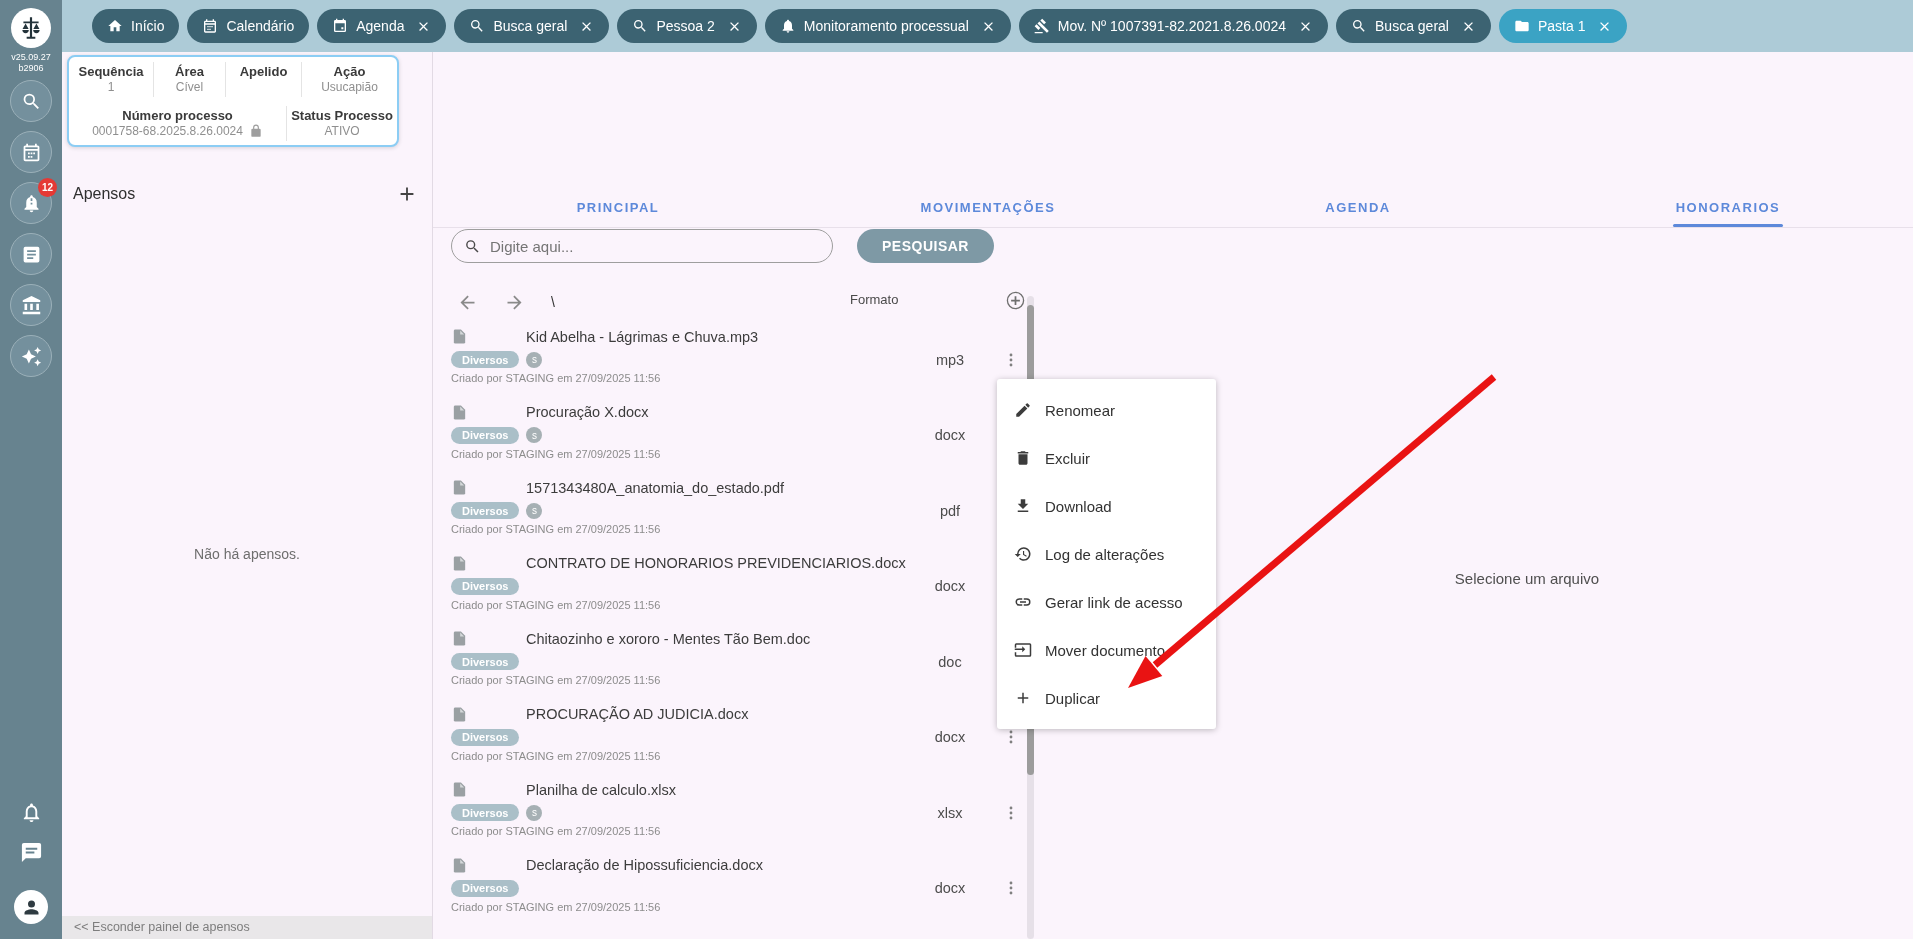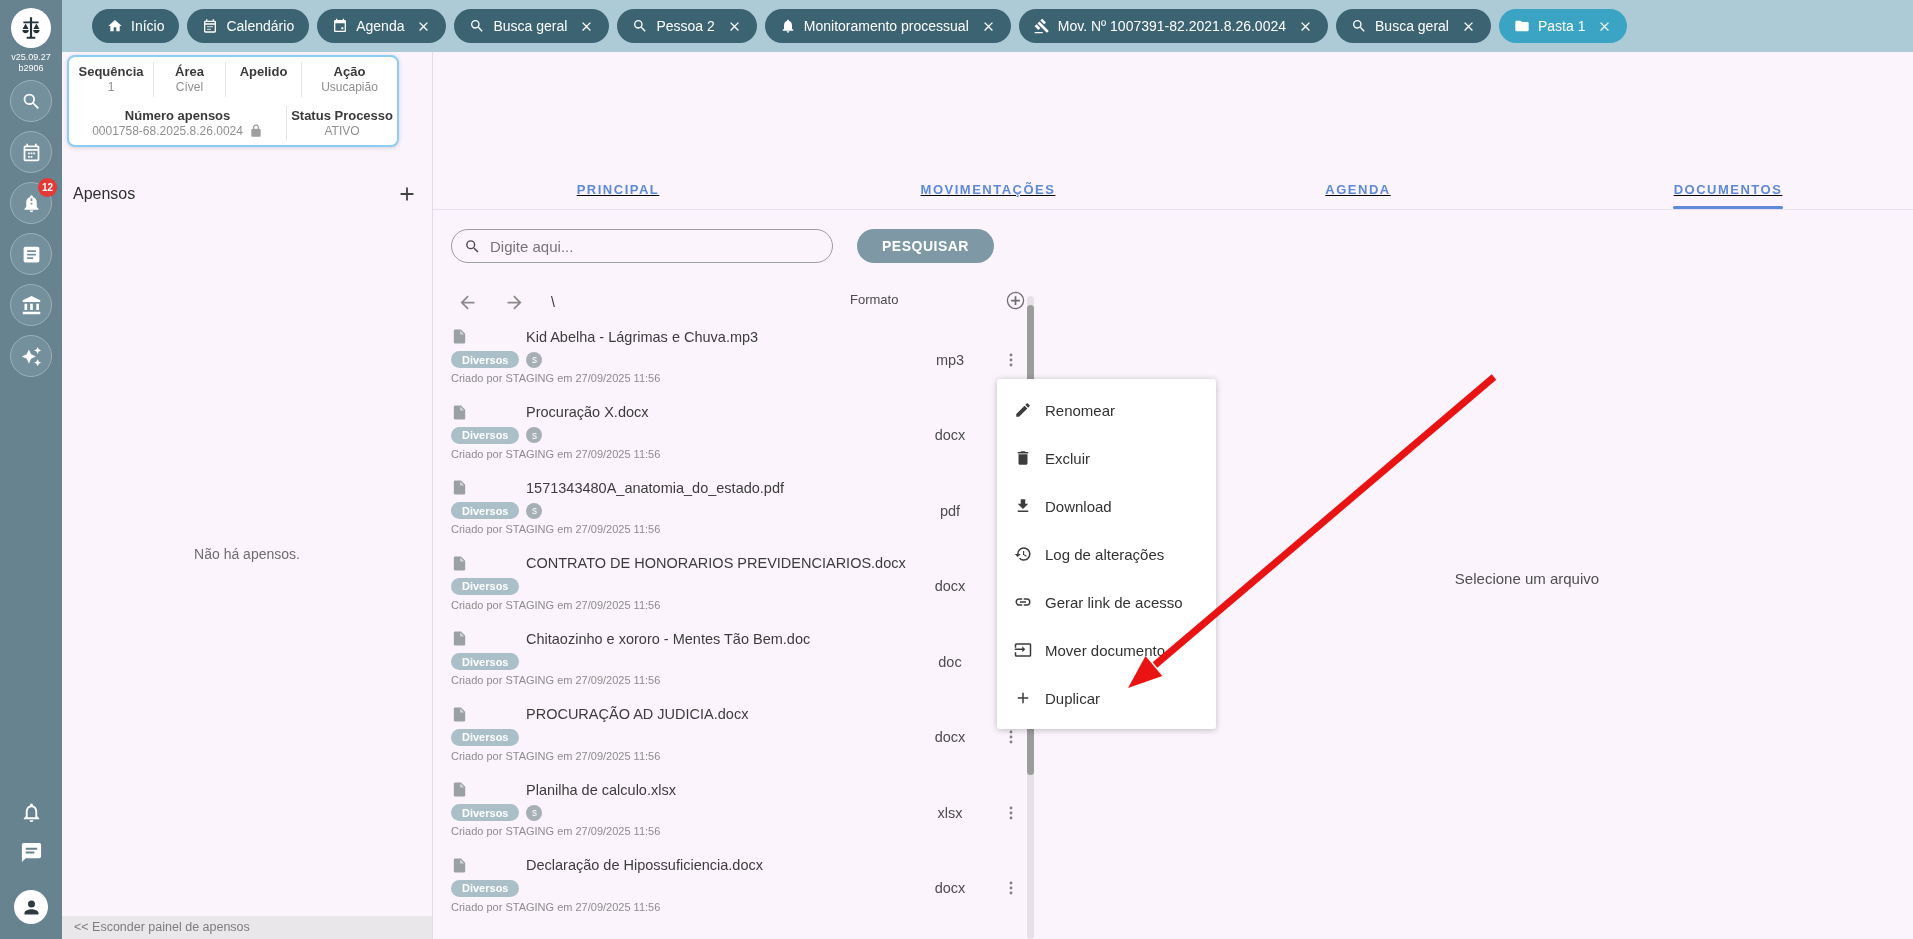--- a/index.html
+++ b/index.html
@@ -54,22 +54,22 @@
              border-right:1px solid #e2dae4; }
   .apensos-header { position:absolute; left:0; top:122px; width:100%; height:40px; display:flex;
                     align-items:center; padding:0 14px 0 11px; }
   .apensos-title { font-size:16px; color:#2f2f2f; }
   .apensos-add { margin-left:auto; width:22px; height:22px; color:#444; cursor:pointer; }
   .apensos-empty { position:absolute; top:494px; width:100%; text-align:center; font-size:14px; color:#6e6e6e; }
   .apensos-footer { position:absolute; left:0; bottom:0; width:370px; height:23px; background:#e9e7e9;
                     font-size:12.5px; color:#7d7d7d; line-height:23px; padding-left:12px; cursor:pointer; }
 
   
-  .main-tabs { position:absolute; left:433px; top:170px; width:1480px; height:40px; display:flex;
-               border-bottom:1px solid #e8e0ea;text-decoration:underline; }
+  .main-tabs { position:absolute; left:433px; top:188px; width:1480px; height:40px; display:flex;
+               border-bottom:1px solid #e8e0ea; }
   .main-tab { flex:1; position:relative; display:flex; align-items:center; justify-content:center;
               color:#5d89da; font-size:13px; font-weight:bold; letter-spacing:1.5px; cursor:pointer; }
   .main-tab.active::after { content:""; position:absolute; bottom:0; left:50%; transform:translateX(-50%);
                             width:110px; height:3px; background:#5d89da; border-radius:2px; }
 
   
   .doc-panel { position:absolute; left:433px; top:210px; width:619px; height:729px; }
   .search-row { position:absolute; left:18px; top:19px; display:flex; gap:24px; }
   .search-box { width:382px; height:34px; border:1.5px solid #9e9e9e; border-radius:17px; background:transparent;
                 display:flex; align-items:center; padding:0 12px; gap:9px; }
@@ -332,21 +332,21 @@
         <span class="card-label">Apelido</span>
         <span class="card-value"></span>
       </div>
       <div class="card-cell" style="flex:1;">
         <span class="card-label">Ação</span>
         <span class="card-value">Usucapião</span>
       </div>
     </div>
     <div class="card-row">
       <div class="card-cell" style="width:218px;">
-        <span class="card-label">Número apensos</span>
+        <span class="card-label">Número processo</span>
         <span class="num-line">
           <span class="card-value">0001758-68.2025.8.26.0024</span>
           <span class="lock-icon icon">
               <svg viewBox="0 0 24 24">
                 <path fill="currentColor" d="M18 8h-1V6A5 5 0 0 0 7 6v2H6a2 2 0 0 0-2 2v10a2 2 0 0 0 2 2h12a2 2 0 0 0 2-2V10a2 2 0 0 0-2-2zM9 6a3 3 0 0 1 6 0v2H9V6z"></path>
               </svg>
             </span>
         </span>
       </div>
       <div class="card-cell" style="flex:1;">
@@ -366,21 +366,21 @@
         </span>
     </div>
     <div class="apensos-empty">Não há apensos.</div>
     <div class="apensos-footer">&lt;&lt; Esconder painel de apensos</div>
   </div>
 
   <div class="main-tabs">
       <div class="main-tab">PRINCIPAL</div>
       <div class="main-tab">MOVIMENTAÇÕES</div>
       <div class="main-tab">AGENDA</div>
-      <div class="main-tab active">DOCUMENTOS</div>
+      <div class="main-tab active">HONORARIOS</div>
     </div>
 
   <div class="doc-panel">
     <div class="search-row">
       <div class="search-box">
         <span class="icon">
             <svg viewBox="0 0 24 24">
               <path fill="currentColor" d="M15.5 14h-.79l-.28-.27A6.47 6.47 0 0 0 16 9.5 6.5 6.5 0 1 0 9.5 16c1.61 0 3.09-.59 4.23-1.57l.27.28v.79l5 4.99L20.49 19l-4.99-5zm-6 0A4.5 4.5 0 1 1 14 9.5 4.5 4.5 0 0 1 9.5 14z"></path>
             </svg>
           </span>

